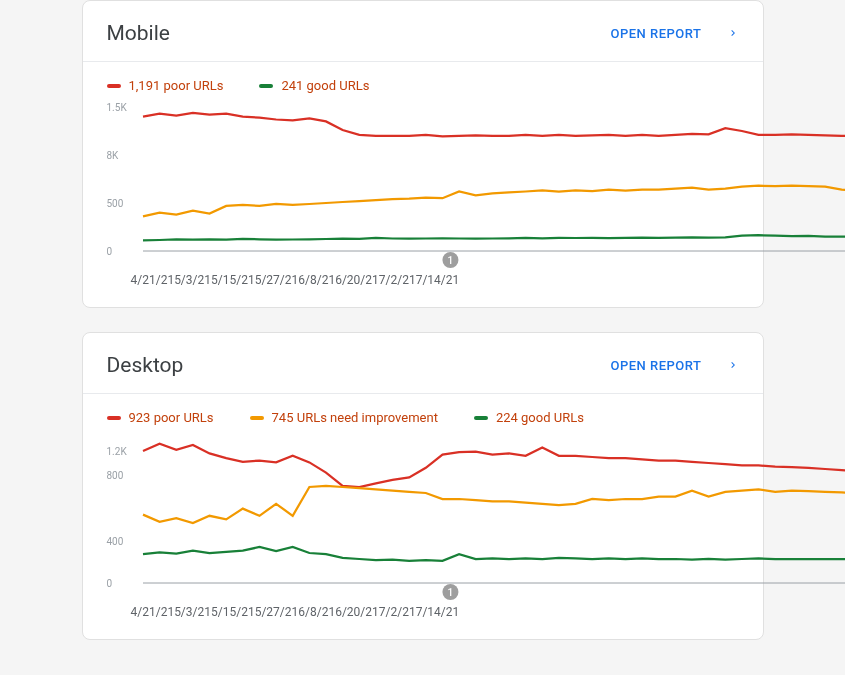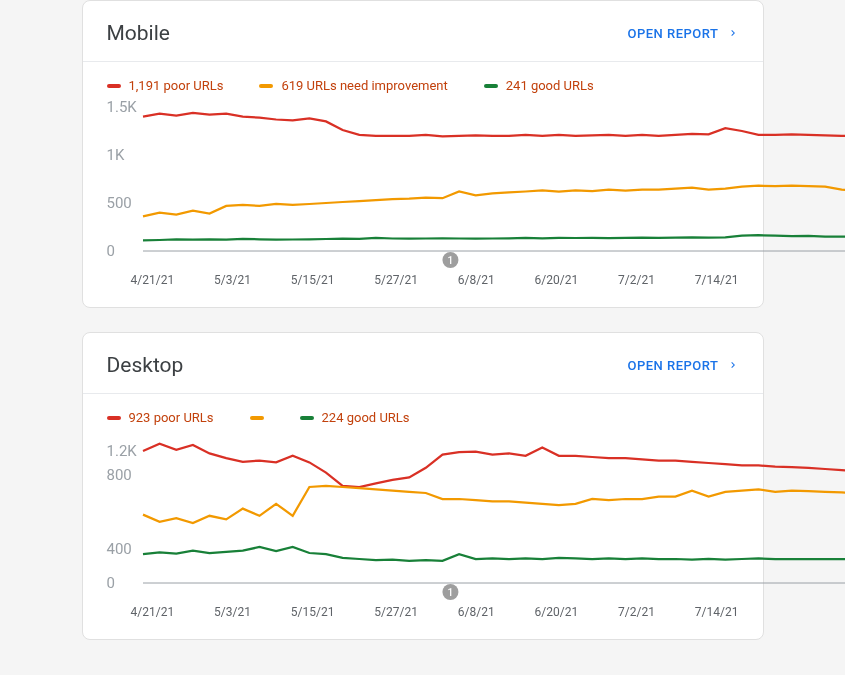--- a/index.html
+++ b/index.html
@@ -1,34 +1,34 @@
 <!DOCTYPE html>
 <html><head>
 <meta charset="utf-8">
 <style>
   html,body{margin:0;padding:0;background:#f5f5f5;font-family:Roboto,"Helvetica Neue",Arial,sans-serif;}
   .page{width:698px;margin:0 auto;padding:0 0 10px 0;}
   .card{background:#fff;border:1px solid #e0e0e0;border-radius:8px;margin:0 8px 24px 8px;box-shadow:0 0 0 rgba(0,0,0,0);} 
   .card-header{display:flex;align-items:center;justify-content:space-between;padding:20px 24px 16px 24px;}
   .card-title{font-size:21px;color:#3c4043;font-weight:400;}
-  .open-report{display:flex;align-items:center;gap:8px;color:#1a73e8;font-size:13px;font-weight:500;letter-spacing:.5px;cursor:pointer;}
+  .open-report{display:flex;align-items:center;gap:25px;color:#1a73e8;font-size:13px;font-weight:500;letter-spacing:.5px;cursor:pointer;}
   .open-report svg{width:12px;height:12px;fill:#1a73e8;}
   .divider{height:1px;background:#e8eaed;margin:0;}
   .legend{display:flex;gap:36px;padding:16px 24px 8px 24px;font-size:13px;color:#c2410c;}
   .legend-item{display:flex;align-items:center;gap:8px;}
   .legend-swatch{width:14px;height:4px;border-radius:2px;}
   .chart-area{position:relative;padding:0 24px 0 24px;}
-  .y-label{position:absolute;left:24px;font-size:15px;color:#9aa0a6;transform:translateY(-50%);text-align:right;} 
+  .y-label{position:absolute;left:24px;font-size:10px;color:#9aa0a6;transform:translateY(-50%);text-align:right;} 
   svg.plot{display:block;}
   .axis-line{stroke:#9aa0a6;stroke-width:1;}
   .series{fill:none;stroke-width:2.25;}
   .end-dot{r:4;}
   .marker-circle{fill:#9e9e9e;}
   .marker-text{fill:#fff;font-size:10px;font-weight:500;text-anchor:middle;dominant-baseline:central;}
-  .x-ticks{display:flex;justify-content:space-between;padding:12px 24px 20px 48px;font-size:12px;color:#5f6368;}
+  .x-ticks{display:flex;padding:12px 24px 20px 48px;font-size:12px;color:#5f6368;}
 </style>
 </head>
 <body>
 <div class="page">
 
 <div class="card">
   <div class="card-header">
     <div class="card-title">Mobile</div>
     <div class="open-report">
       <span>OPEN REPORT</span>
@@ -38,32 +38,28 @@
     </div>
   </div>
   <div class="divider"></div>
 
   <div class="legend">
     <div class="legend-item">
       <span class="legend-swatch" style="background:#d93025"></span>
       <span>1,191 poor URLs</span>
     </div>
     <div class="legend-item">
-      <span class="legend-swatch" style="background:#f29900"></span>
-      <span>619 URLs need improvement</span>
-    </div>
-    <div class="legend-item">
       <span class="legend-swatch" style="background:#188038"></span>
       <span>241 good URLs</span>
     </div>
   </div>
 
   <div class="chart-area" style="height:160px;">
     <span class="y-label" style="top:6px">1.5K</span>
-    <span class="y-label" style="top:54px">1K</span>
+    <span class="y-label" style="top:54px">8K</span>
     <span class="y-label" style="top:102px">500</span>
     <span class="y-label" style="top:150px">0</span>
     <svg class="plot" id="plot-mobile" width="780" height="170">
           <line class="axis-line" x1="36" y1="150" x2="768" y2="150"></line>
           <path class="series" stroke="#d93025" d="M36.0 15.6 L52.6 12.7 L69.3 14.6 L85.9 11.8 L102.5 13.7 L119.2 12.7 L135.8 15.6 L152.5 16.6 L169.1 18.5 L185.7 19.4 L202.4 17.5 L219.0 20.4 L235.6 29.0 L252.3 33.8 L268.9 34.8 L285.5 34.8 L302.2 34.8 L318.8 33.8 L335.5 35.3 L352.1 34.8 L368.7 34.3 L385.4 34.8 L402.0 34.8 L418.6 33.8 L435.3 34.8 L451.9 33.8 L468.5 34.8 L485.2 34.3 L501.8 33.8 L518.5 34.8 L535.1 33.8 L551.7 34.8 L568.4 33.8 L585.0 32.9 L601.6 33.4 L618.3 27.1 L634.9 30.0 L651.5 33.8 L668.2 33.8 L684.8 33.4 L701.5 33.8 L718.1 34.3 L734.7 34.8 L751.4 35.3 L768.0 35.7 "></path>
           <circle class="end-dot" cx="768.0" cy="35.7" r="4" fill="#d93025"></circle>
           <path class="series" stroke="#f29900" d="M36.0 115.4 L52.6 111.6 L69.3 113.5 L85.9 109.7 L102.5 112.6 L119.2 104.9 L135.8 103.9 L152.5 104.9 L169.1 103.0 L185.7 103.9 L202.4 103.0 L219.0 102.0 L235.6 101.0 L252.3 100.1 L268.9 99.1 L285.5 98.2 L302.2 97.7 L318.8 96.7 L335.5 97.2 L352.1 90.5 L368.7 94.3 L385.4 92.4 L402.0 91.4 L418.6 90.5 L435.3 89.5 L451.9 90.5 L468.5 89.5 L485.2 90.0 L501.8 88.6 L518.5 89.5 L535.1 88.6 L551.7 88.6 L568.4 87.6 L585.0 86.6 L601.6 88.6 L618.3 87.6 L634.9 85.7 L651.5 84.7 L668.2 85.2 L684.8 84.7 L701.5 85.2 L718.1 85.7 L734.7 88.6 L751.4 89.5 L768.0 90.6 "></path>
           <circle class="end-dot" cx="768.0" cy="90.6" r="4" fill="#f29900"></circle>
           <path class="series" stroke="#188038" d="M36.0 139.4 L52.6 139.0 L69.3 138.5 L85.9 138.7 L102.5 138.3 L119.2 138.5 L135.8 138.0 L152.5 138.3 L169.1 138.7 L185.7 138.5 L202.4 138.3 L219.0 138.0 L235.6 137.7 L252.3 137.9 L268.9 137.0 L285.5 137.5 L302.2 137.7 L318.8 137.5 L335.5 137.3 L352.1 137.5 L368.7 137.7 L385.4 137.5 L402.0 137.3 L418.6 137.0 L435.3 137.3 L451.9 136.9 L468.5 137.0 L485.2 136.8 L501.8 137.0 L518.5 136.8 L535.1 136.6 L551.7 136.8 L568.4 136.6 L585.0 136.4 L601.6 136.6 L618.3 136.3 L634.9 134.6 L651.5 134.2 L668.2 134.6 L684.8 135.1 L701.5 134.8 L718.1 135.6 L734.7 135.6 L751.4 135.6 L768.0 135.7 "></path>
           <circle class="end-dot" cx="768.0" cy="135.7" r="4" fill="#188038"></circle>
@@ -96,31 +92,32 @@
   </div>
   <div class="divider"></div>
 
   <div class="legend">
     <div class="legend-item">
       <span class="legend-swatch" style="background:#d93025"></span>
       <span>923 poor URLs</span>
     </div>
     <div class="legend-item">
       <span class="legend-swatch" style="background:#f29900"></span>
+      <span>745 URLs need improvement</span>
     </div>
     <div class="legend-item">
       <span class="legend-swatch" style="background:#188038"></span>
       <span>224 good URLs</span>
     </div>
   </div>
 
   <div class="chart-area" style="height:160px;">
     <span class="y-label" style="top:18px">1.2K</span>
     <span class="y-label" style="top:42px">800</span>
-    <span class="y-label" style="top:116px">400</span>
+    <span class="y-label" style="top:108px">400</span>
     <span class="y-label" style="top:150px">0</span>
     <svg class="plot" id="plot-desktop" width="780" height="170">
           <line class="axis-line" x1="36" y1="150" x2="768" y2="150"></line>
           <path class="series" stroke="#d93025" d="M36.0 18.0 L52.6 10.8 L69.3 16.8 L85.9 12.0 L102.5 20.4 L119.2 25.2 L135.8 28.8 L152.5 27.6 L169.1 29.4 L185.7 22.8 L202.4 29.4 L219.0 39.6 L235.6 52.8 L252.3 54.0 L268.9 50.4 L285.5 46.8 L302.2 44.4 L318.8 34.8 L335.5 21.6 L352.1 19.2 L368.7 18.6 L385.4 21.6 L402.0 20.4 L418.6 22.8 L435.3 14.4 L451.9 22.8 L468.5 22.8 L485.2 24.0 L501.8 25.2 L518.5 25.2 L535.1 26.4 L551.7 27.6 L568.4 27.6 L585.0 28.8 L601.6 30.0 L618.3 31.2 L634.9 32.4 L651.5 32.4 L668.2 33.6 L684.8 34.2 L701.5 34.8 L718.1 36.0 L734.7 37.2 L751.4 38.4 L768.0 39.2 "></path>
           <circle class="end-dot" cx="768.0" cy="39.2" r="4" fill="#d93025"></circle>
           <path class="series" stroke="#f29900" d="M36.0 81.6 L52.6 88.8 L69.3 85.2 L85.9 90.0 L102.5 82.8 L119.2 86.4 L135.8 75.6 L152.5 82.8 L169.1 70.8 L185.7 82.8 L202.4 54.0 L219.0 52.8 L235.6 54.0 L252.3 55.2 L268.9 56.4 L285.5 57.6 L302.2 58.8 L318.8 60.0 L335.5 66.0 L352.1 66.0 L368.7 67.2 L385.4 68.4 L402.0 68.4 L418.6 69.6 L435.3 70.8 L451.9 72.0 L468.5 70.8 L485.2 66.0 L501.8 67.2 L518.5 66.0 L535.1 66.0 L551.7 63.6 L568.4 63.6 L585.0 57.6 L601.6 63.6 L618.3 58.8 L634.9 57.6 L651.5 56.4 L668.2 58.8 L684.8 57.6 L701.5 58.2 L718.1 58.8 L734.7 59.4 L751.4 60.0 L768.0 60.6 "></path>
           <circle class="end-dot" cx="768.0" cy="60.6" r="4" fill="#f29900"></circle>
           <path class="series" stroke="#188038" d="M36.0 121.2 L52.6 119.4 L69.3 120.6 L85.9 117.6 L102.5 120.0 L119.2 118.8 L135.8 117.6 L152.5 114.0 L169.1 118.2 L185.7 114.0 L202.4 120.0 L219.0 121.2 L235.6 124.8 L252.3 126.0 L268.9 127.2 L285.5 126.6 L302.2 127.8 L318.8 127.2 L335.5 127.8 L352.1 121.2 L368.7 126.0 L385.4 125.4 L402.0 126.0 L418.6 125.4 L435.3 126.0 L451.9 124.8 L468.5 125.4 L485.2 126.0 L501.8 125.4 L518.5 126.0 L535.1 125.4 L551.7 126.0 L568.4 126.0 L585.0 126.6 L601.6 126.0 L618.3 126.6 L634.9 126.0 L651.5 125.4 L668.2 126.0 L684.8 126.0 L701.5 126.0 L718.1 126.0 L734.7 126.0 L751.4 126.0 L768.0 126.1 "></path>
           <circle class="end-dot" cx="768.0" cy="126.1" r="4" fill="#188038"></circle>
           <circle class="marker-circle" cx="343.44" cy="159" r="8"></circle>

